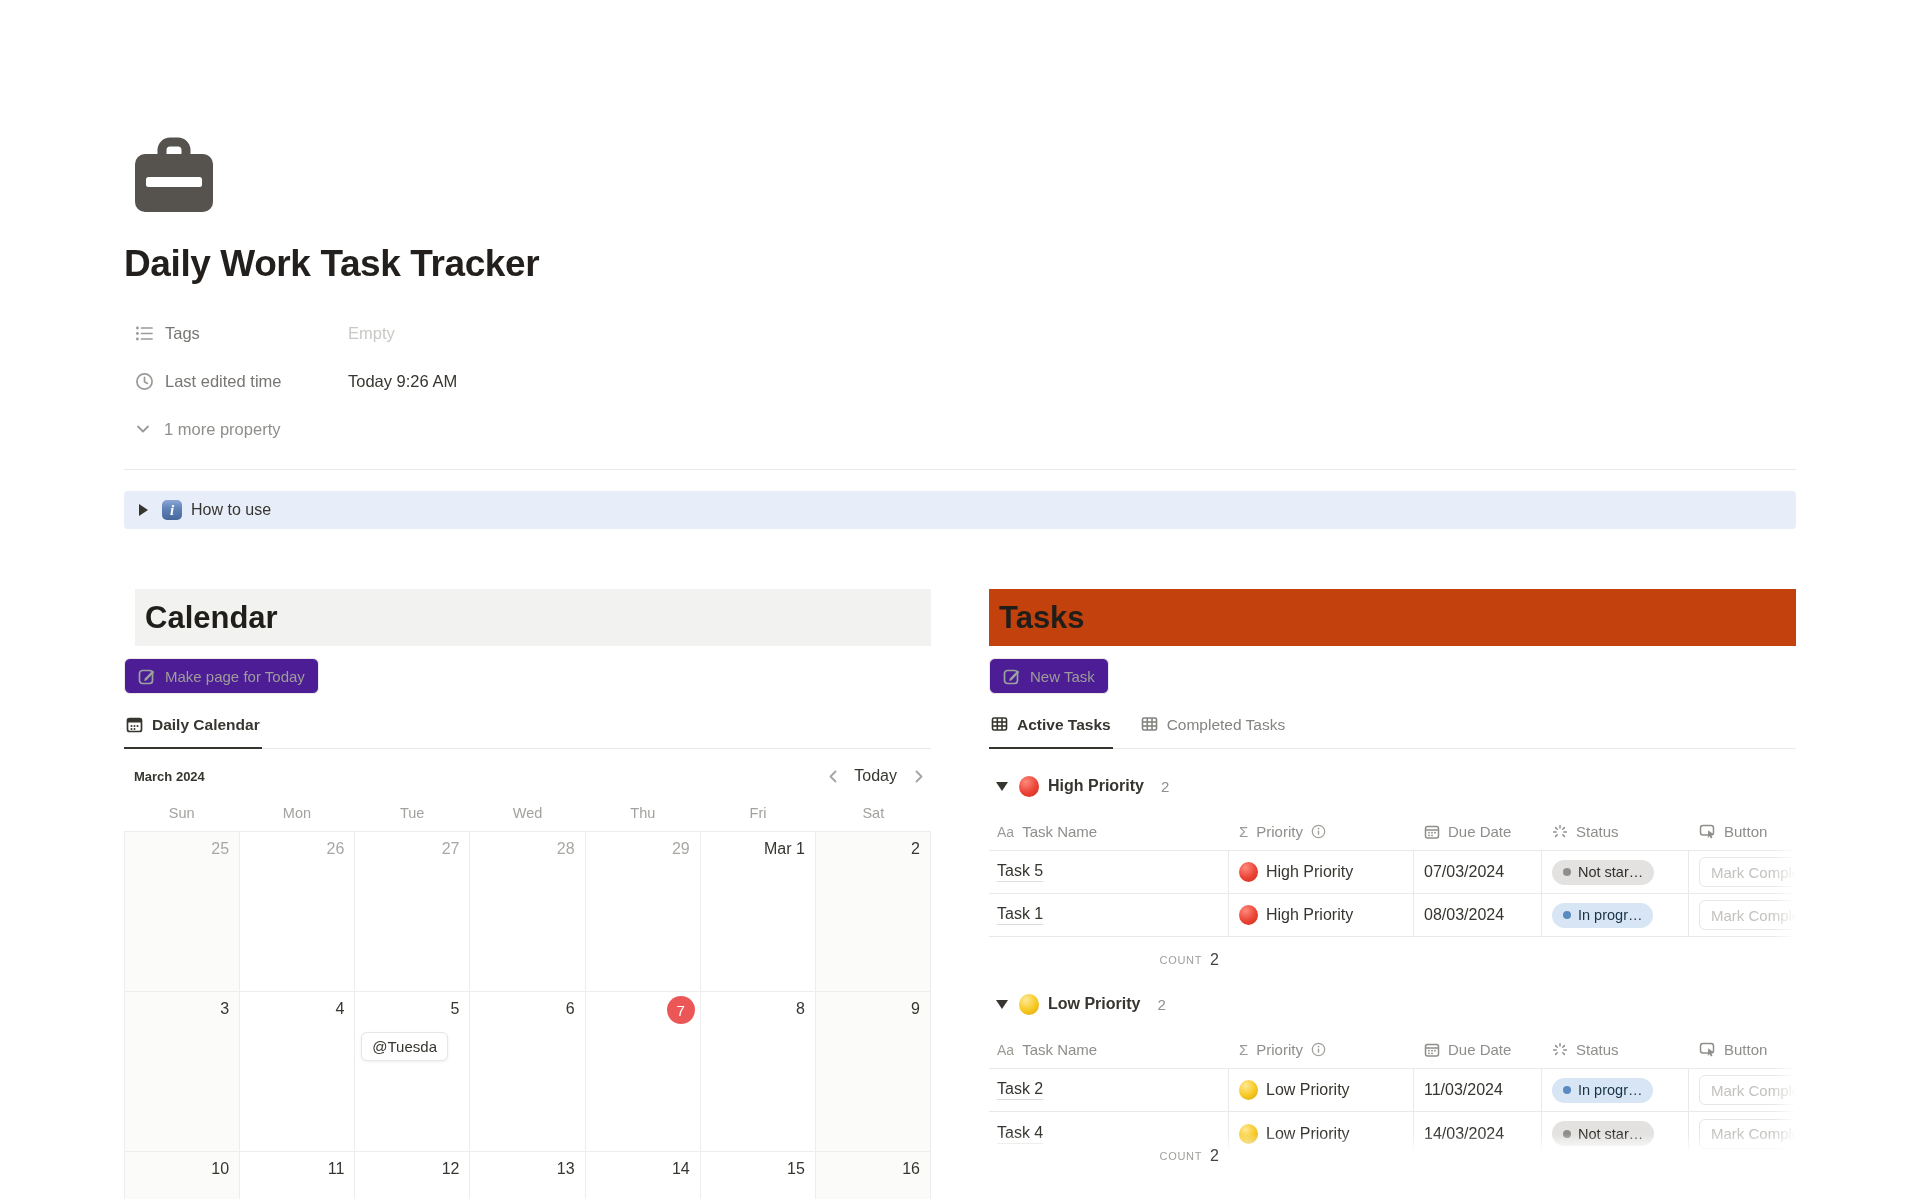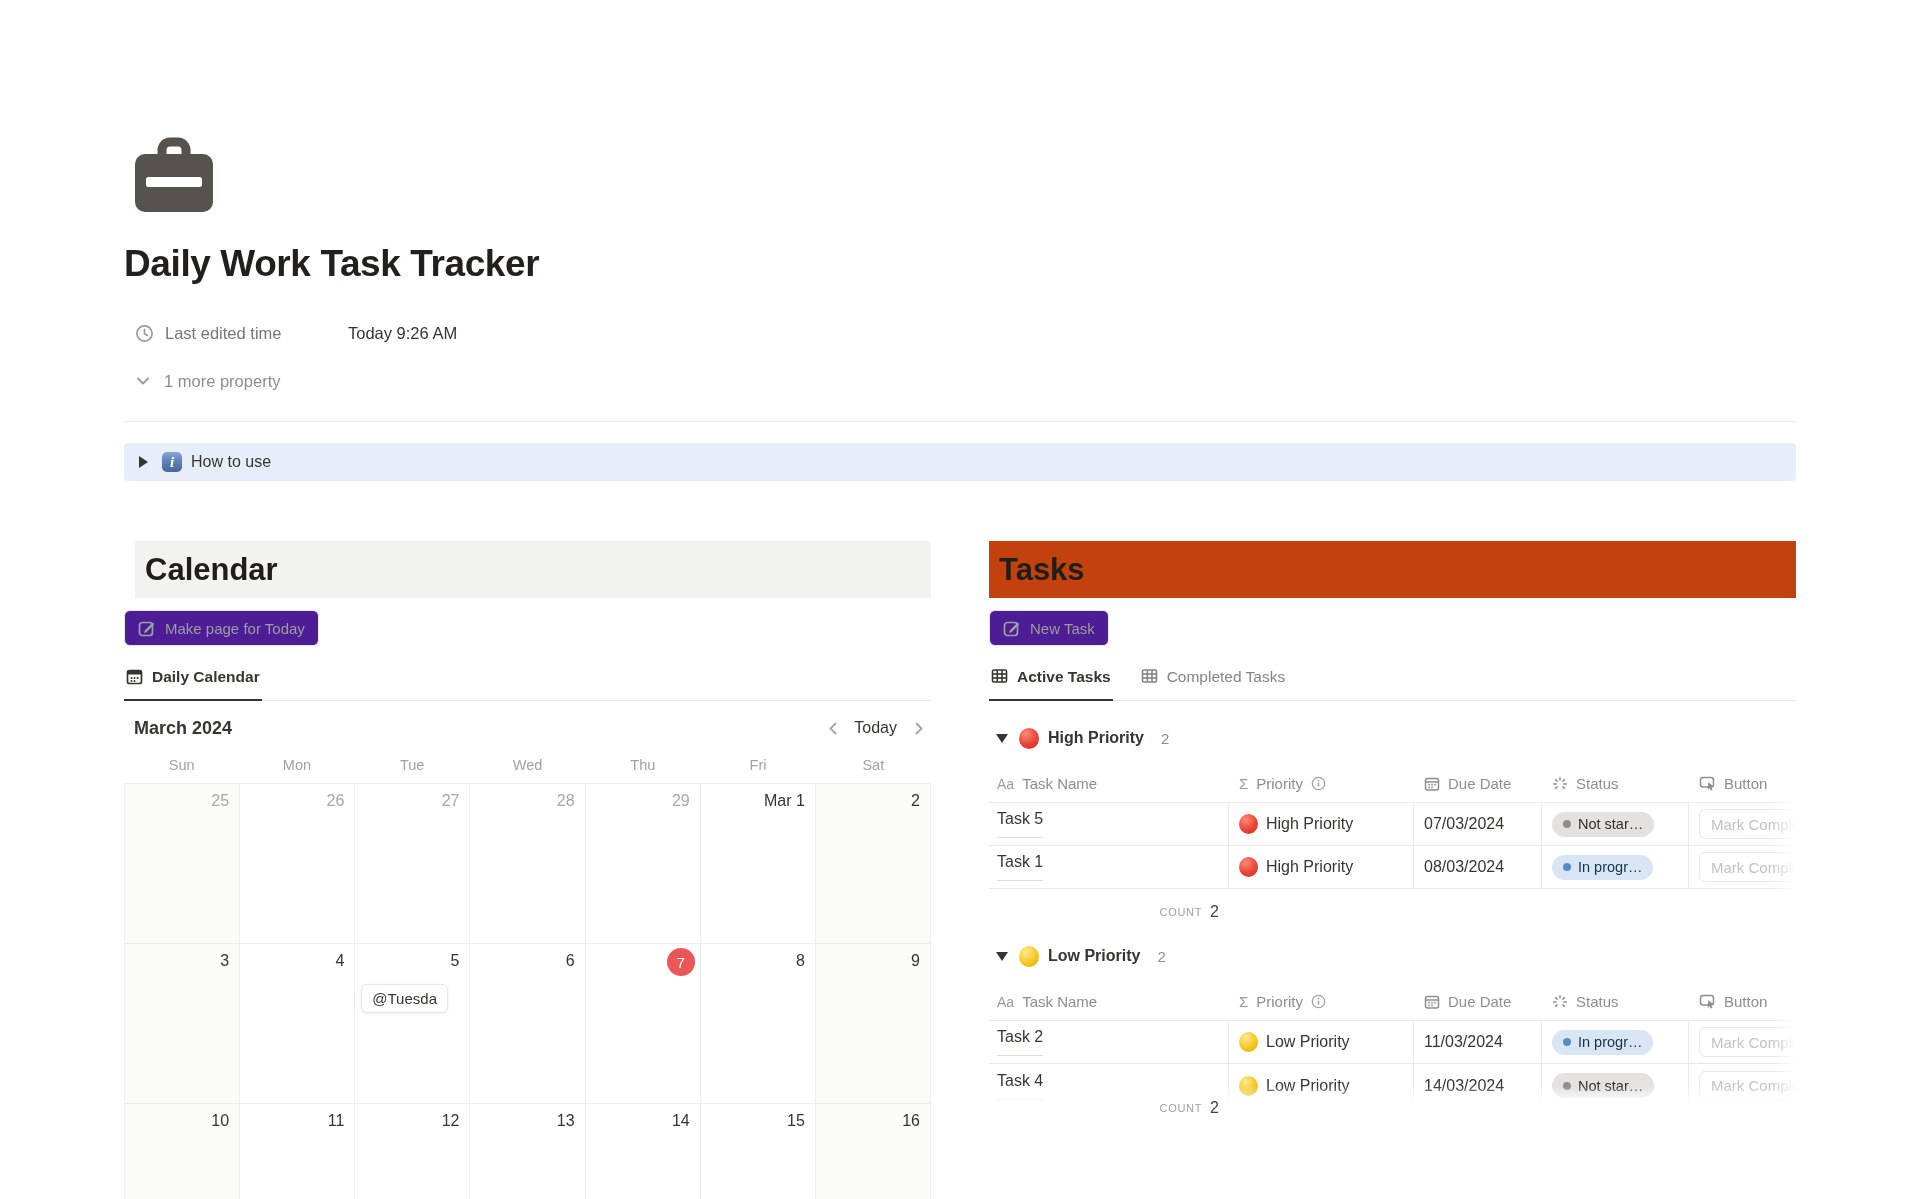--- a/index.html
+++ b/index.html
@@ -46,21 +46,21 @@
     color:#9e9d99; font-size:15px; cursor:pointer; }
 
   .tabbar { margin-top:16px; display:flex; gap:26px; border-bottom:1px solid #e9e9e7; }
   .tab { display:flex; align-items:flex-start; gap:9px; padding:6px 2px 13px 2px; font-size:15.5px;
     cursor:pointer; margin-bottom:-1px; }
   .tab.active { color:#37352f; font-weight:600; border-bottom:2.5px solid #37352f; }
   .tab.inactive { color:#85847f; border-bottom:2.5px solid transparent; }
 
   
   .cal-nav { margin-top:12px; height:30px; display:flex; align-items:center; }
-  .cal-month { font-size:18px; font-weight:700; margin-left:10px; }
+  .cal-month { font-size:13px; font-weight:700; margin-left:10px; }
   .cal-nav .spacer { flex:1; }
   .nav-btn { display:flex; align-items:center; justify-content:center; width:26px; height:26px;
     color:#a5a4a1; cursor:pointer; }
   .today-btn { font-size:16px; color:#37352f; margin:0 8px; cursor:pointer; }
   .day-headers { display:grid; grid-template-columns:repeat(7,1fr); margin-top:14px;
     padding-bottom:10px; }
   .day-headers div { text-align:center; color:#a3a29f; font-size:14.5px; }
   .cal-grid { display:grid; grid-template-columns:repeat(7,1fr);
     border-top:1px solid #ededeb; border-left:1px solid #ededeb; }
   .cal-cell { height:160px; background:#fff; border-right:1px solid #ededeb;
@@ -91,21 +91,21 @@
   .trow, .thead { display:grid; grid-template-columns:240px 185px 128px 147px 120px; width:820px; }
   .thead { margin-top:14px; height:38px; border-bottom:1px solid #e9e9e7; }
   .thead .th { display:flex; align-items:center; gap:8px; color:#8f8e8b; font-size:15px;
     padding-left:10px; cursor:pointer; }
   .thead .th:first-child { padding-left:8px; }
   .txticon { font-size:14px; color:#9d9c98; }
   .trow { height:43px; border-bottom:1px solid #e9e9e7; }
   .td { display:flex; align-items:center; padding-left:10px; font-size:16px; position:relative; }
   .td.bordered { border-right:1px solid #e9e9e7; }
   .td.name { padding-left:8px; }
-  .task-name { font-weight:500; border-bottom:1.5px solid #dedcd6; padding-bottom:9px; cursor:pointer; }
+  .task-name { font-weight:500; border-bottom:1.5px solid #dedcd6; padding-bottom:1px; cursor:pointer; }
   .td.prio { gap:8px; }
   .td .pcircle { width:19px; height:20px; }
   .pill { height:25px; border-radius:13px; display:inline-flex; align-items:center; gap:7px;
     padding:0 11px; font-size:14.5px; cursor:pointer; }
   .pill .dot { width:8px; height:8px; border-radius:50%; }
   .pill.gray { background:#e3e2e0; color:#32302c; }
   .pill.gray .dot { background:#8f8e8b; }
   .pill.blue { background:#d7e5f4; color:#183347; }
   .pill.blue .dot { background:#5b8ac2; }
   .mark-btn { height:30px; width:118px; border:1px solid #e7e6e4; border-radius:6px; background:#fff;
@@ -137,20 +137,40 @@
     </svg>
   </div>
 
   <h1 class="page-title">Daily Work Task Tracker</h1>
 
   <div class="props">
       <div class="prop-row">
         <div class="prop-label">
           <span class="prop-icon">
             <svg width="19" height="19" viewBox="0 0 19 19">
+              <g stroke="#9b9a97" stroke-width="1.7" stroke-linecap="round">
+                <line x1="6.5" y1="4" x2="17" y2="4"></line>
+                <line x1="6.5" y1="9.5" x2="17" y2="9.5"></line>
+                <line x1="6.5" y1="15" x2="17" y2="15"></line>
+              </g>
+              <g fill="#9b9a97">
+                <circle cx="2.4" cy="4" r="1.4"></circle>
+                <circle cx="2.4" cy="9.5" r="1.4"></circle>
+                <circle cx="2.4" cy="15" r="1.4"></circle>
+              </g>
+            </svg>
+          </span>
+          <span>Tags</span>
+        </div>
+        <div class="prop-value empty">Empty</div>
+      </div>
+      <div class="prop-row">
+        <div class="prop-label">
+          <span class="prop-icon">
+            <svg width="19" height="19" viewBox="0 0 19 19">
               <circle cx="9.5" cy="9.5" r="7.6" fill="none" stroke="#9b9a97" stroke-width="1.7"></circle>
               <path d="M9.5 5.4 V9.8 L12.4 11.4" fill="none" stroke="#9b9a97" stroke-width="1.7" stroke-linecap="round" stroke-linejoin="round"></path>
             </svg>
           </span>
           <span>Last edited time</span>
         </div>
         <div class="prop-value">Today 9:26 AM</div>
       </div>
     </div>
 

